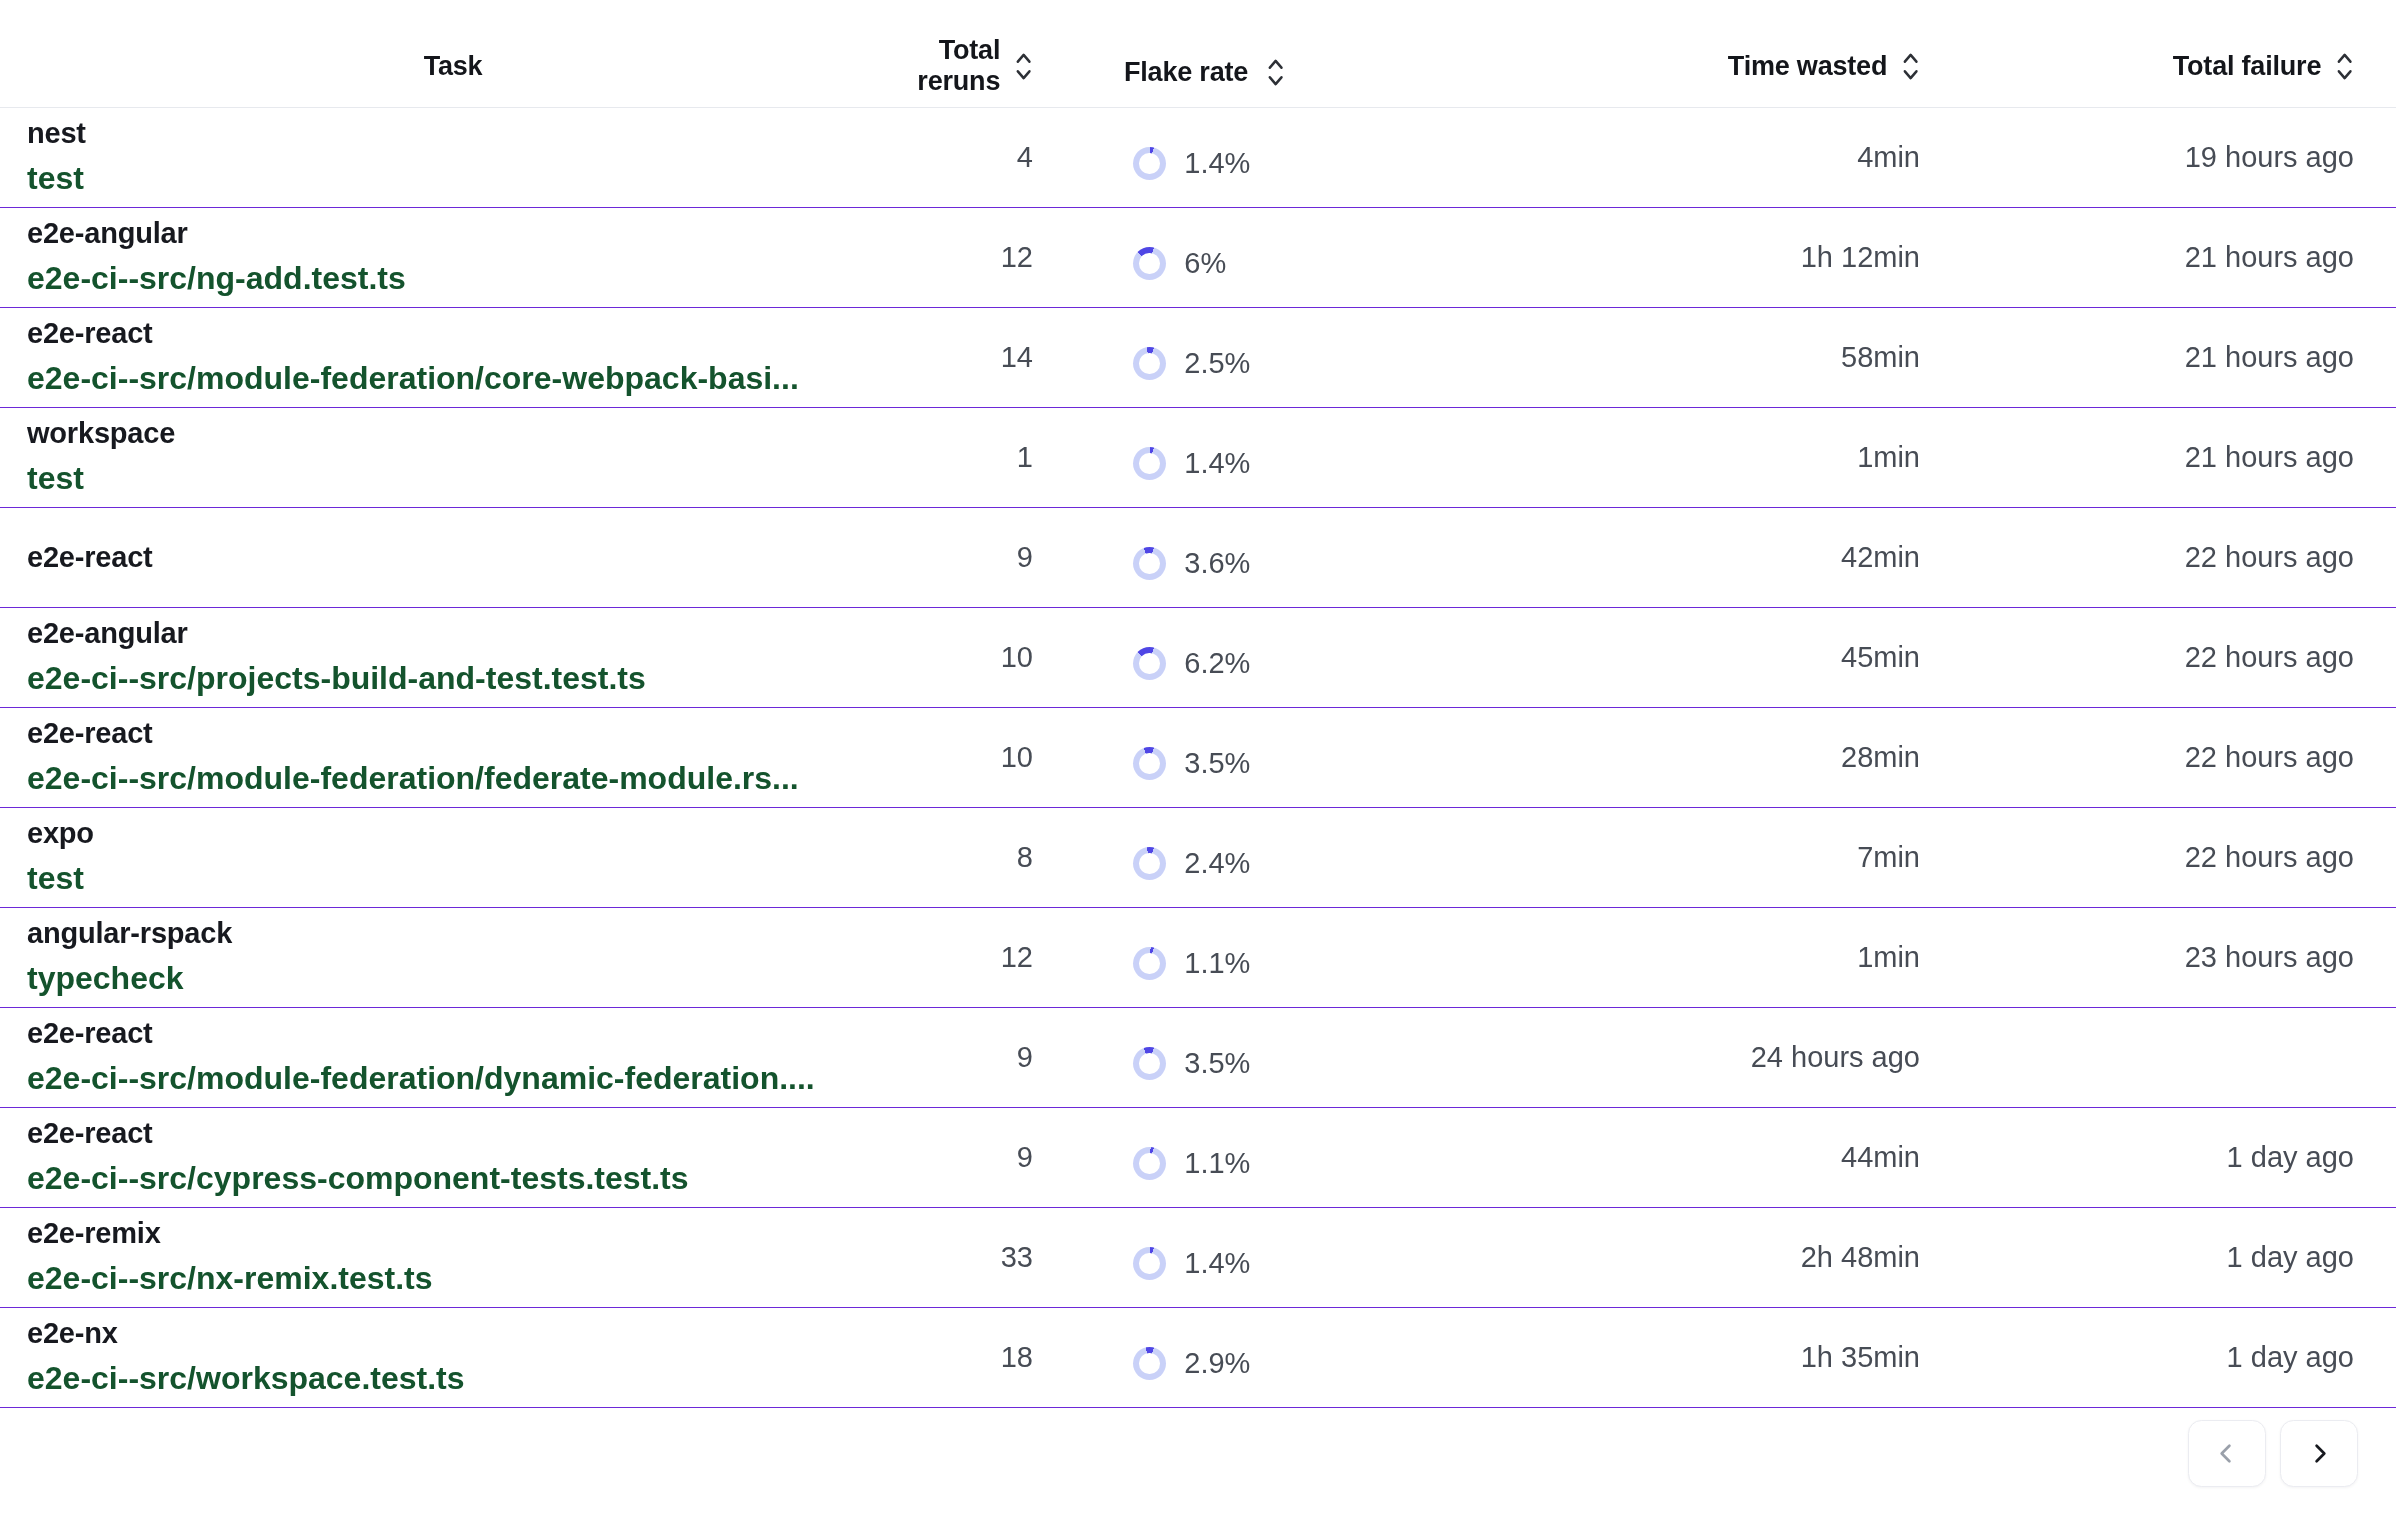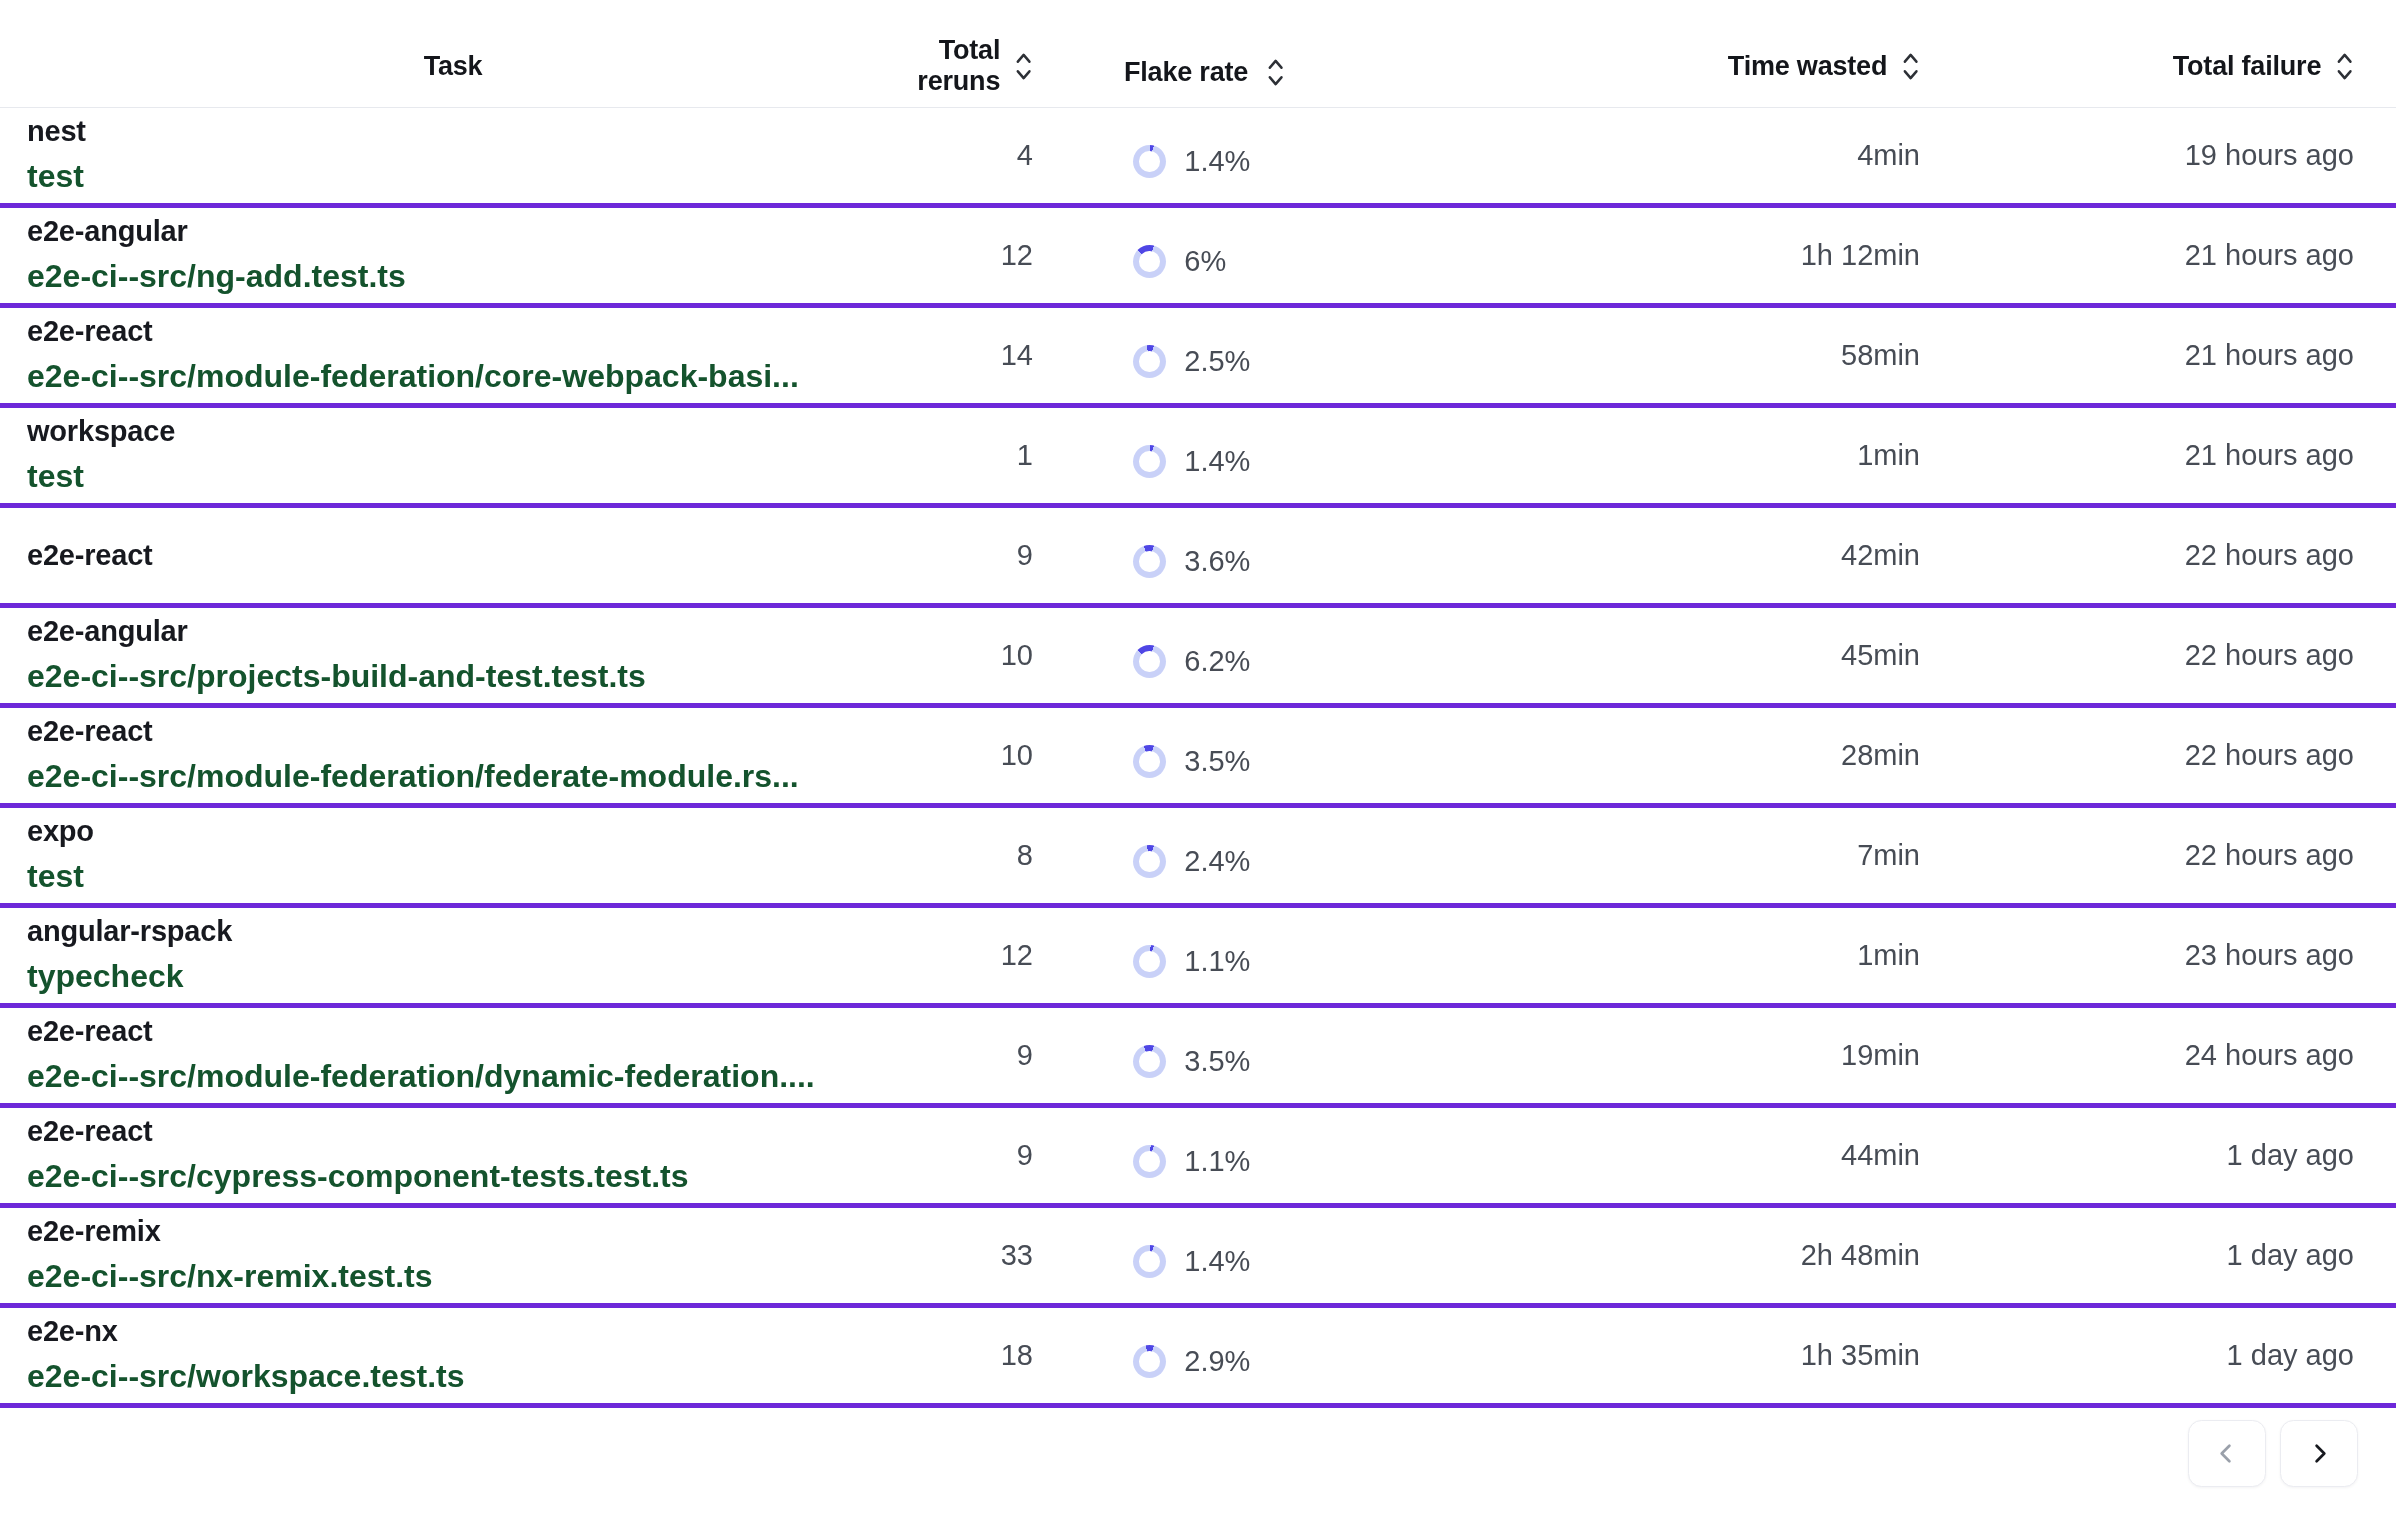--- a/index.html
+++ b/index.html
@@ -27,21 +27,21 @@
     letter-spacing: -0.2px;
     background: none; border: none; font-family: inherit; cursor: pointer;
     padding: 0;
   }
   .hcell.c-task { cursor: default; }
   .hcell.c-reruns, .hcell.c-time, .hcell.c-last { justify-content: flex-end; }
   .hcell.c-flake { padding-left: 63px; justify-content: flex-start; }
   .sort-icon { flex: 0 0 auto; display: inline-flex; }
 
   
-  .row { height: 100px; border-bottom: 5px solid #6d28d9; }
+  .row { height: 100px; border-bottom: 1px solid #6d28d9; }
   .cell { font-size: 29px; color: #474c55; }
   .c-reruns, .c-time, .c-last { text-align: right; }
   .c-task { display: flex; flex-direction: column; gap: 10.6px; min-width: 0; }
   .task-name {
     font-size: 29px; font-weight: 600; color: #17191f; letter-spacing: -0.2px;
     line-height: 1.1; white-space: nowrap; overflow: hidden;
   }
   .task-target {
     font-size: 32px; font-weight: 700; color: #14532d;
     line-height: 1.15; white-space: nowrap; overflow: hidden;
@@ -235,21 +235,20 @@
       <div class="grid row">
         <div class="cell c-task">
           <div class="task-name">e2e-react</div>
           <div class="task-target">e2e-ci--src/module-federation/dynamic-federation....</div>
         </div>
         <div class="cell c-reruns">9</div>
         <div class="cell c-flake">
           <span class="donut" style="background: conic-gradient(from -20deg, rgb(79, 70, 229) 0deg, rgb(79, 70, 229) 35deg, rgb(201, 209, 248) 35deg, rgb(201, 209, 248) 360deg);"></span>
           <span>3.5%</span>
         </div>
-        <div class="cell c-time">19min</div>
         <div class="cell c-last">24 hours ago</div>
       </div>
       <div class="grid row">
         <div class="cell c-task">
           <div class="task-name">e2e-react</div>
           <div class="task-target">e2e-ci--src/cypress-component-tests.test.ts</div>
         </div>
         <div class="cell c-reruns">9</div>
         <div class="cell c-flake">
           <span class="donut" style="background: conic-gradient(from 4deg, rgb(79, 70, 229) 0deg, rgb(79, 70, 229) 11deg, rgb(201, 209, 248) 11deg, rgb(201, 209, 248) 360deg);"></span>

